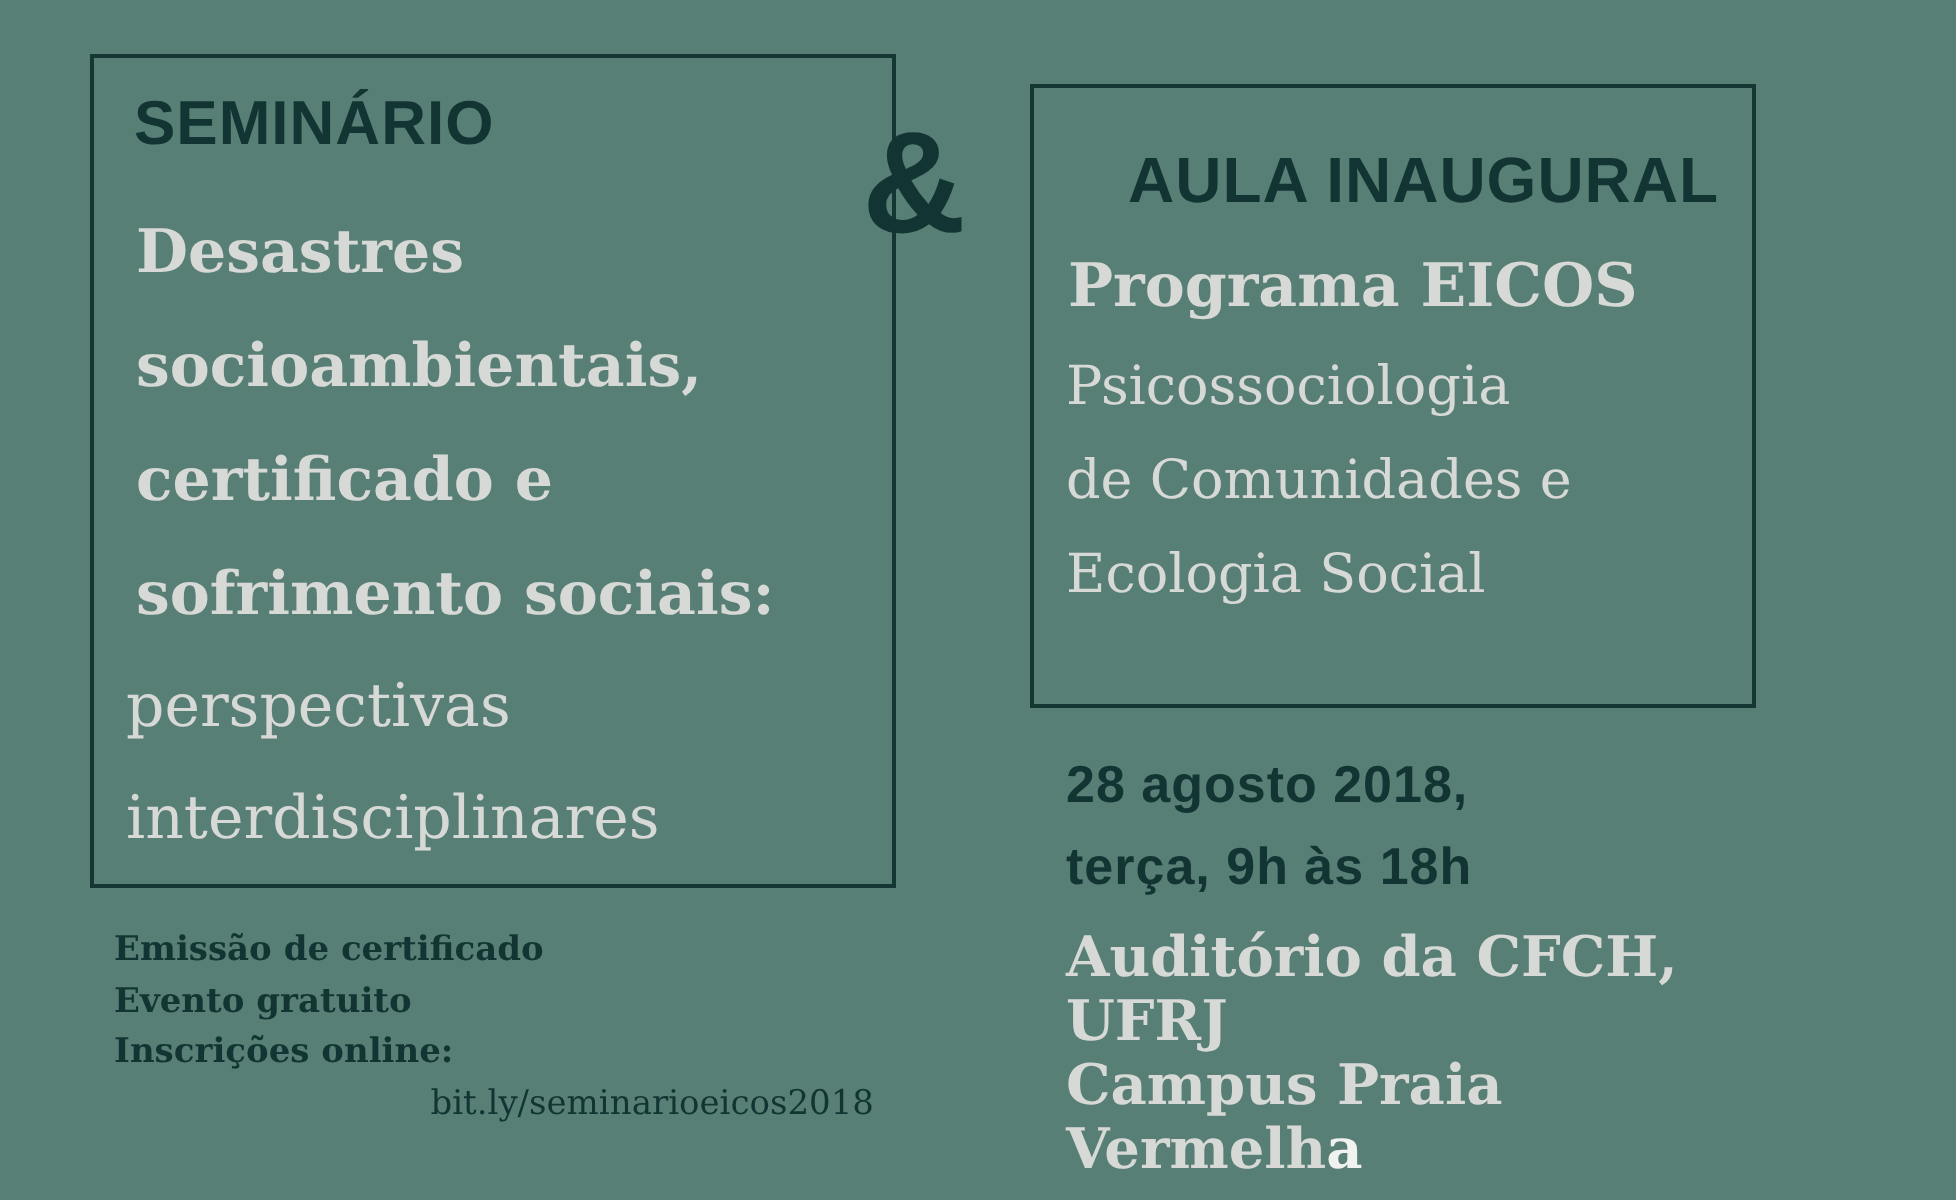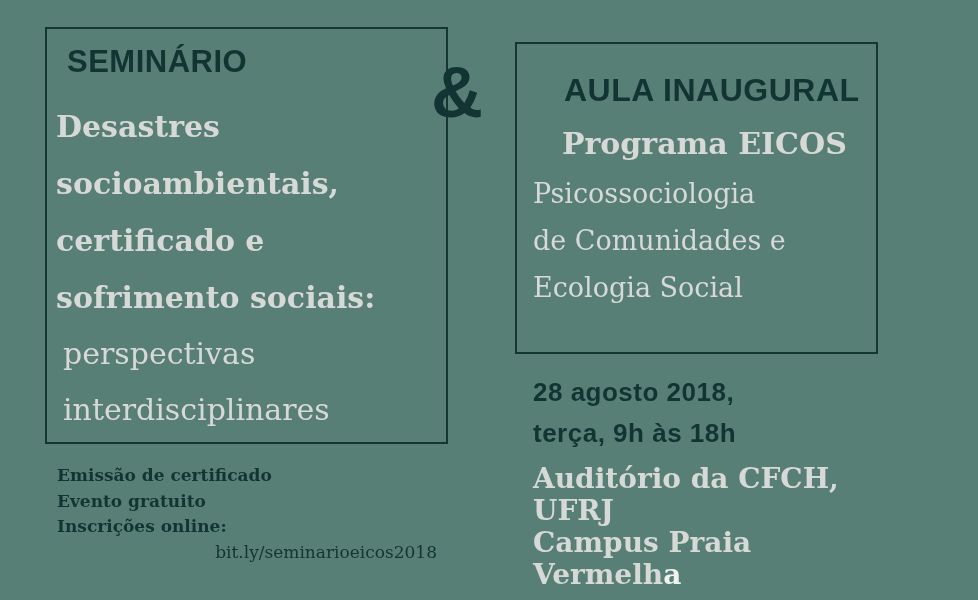--- a/index.html
+++ b/index.html
@@ -57,21 +57,21 @@
     font-weight: normal;
   }
 
   
   #seminario-label {
     left: 67px; top: 44px;
     font-size: 31px;
     line-height: 36px;
   }
   #seminario-title {
-    left: 56px; top: 98px;
+    left: 68px; top: 98px;
     font-size: 30px;
     line-height: 57px;
     width: 370px;
   }
   #seminario-subtitle {
     left: 63px; top: 326px;
     font-size: 30px;
     line-height: 56px;
     width: 380px;
   }
@@ -100,21 +100,20 @@
   
   #aula-label {
     left: 564px; top: 72px;
     font-size: 32px;
     line-height: 36px;
   }
   #aula-program {
     left: 534px; top: 122px;
     font-size: 30px;
     line-height: 44px;
-    margin-left: 28px;
   }
   #aula-desc {
     left: 533px; top: 170px;
     font-size: 27px;
     line-height: 47px;
     width: 330px;
   }
   #event-when {
     left: 533px; top: 372px;
     font-size: 26px;

